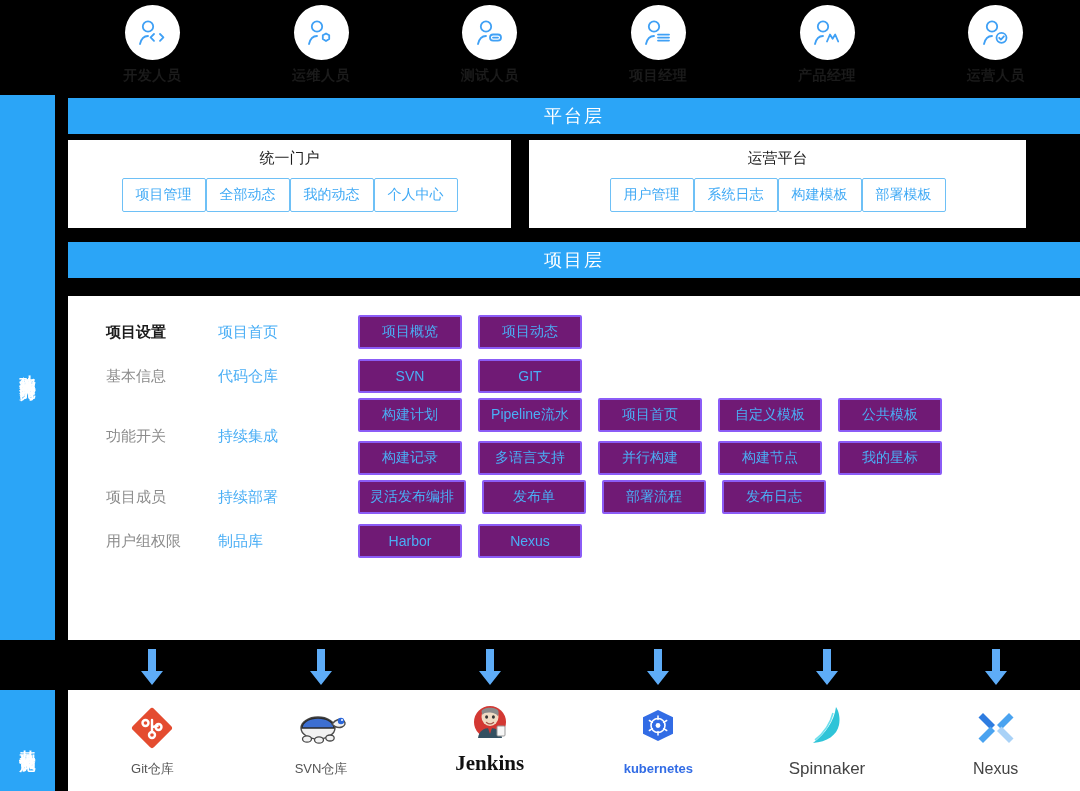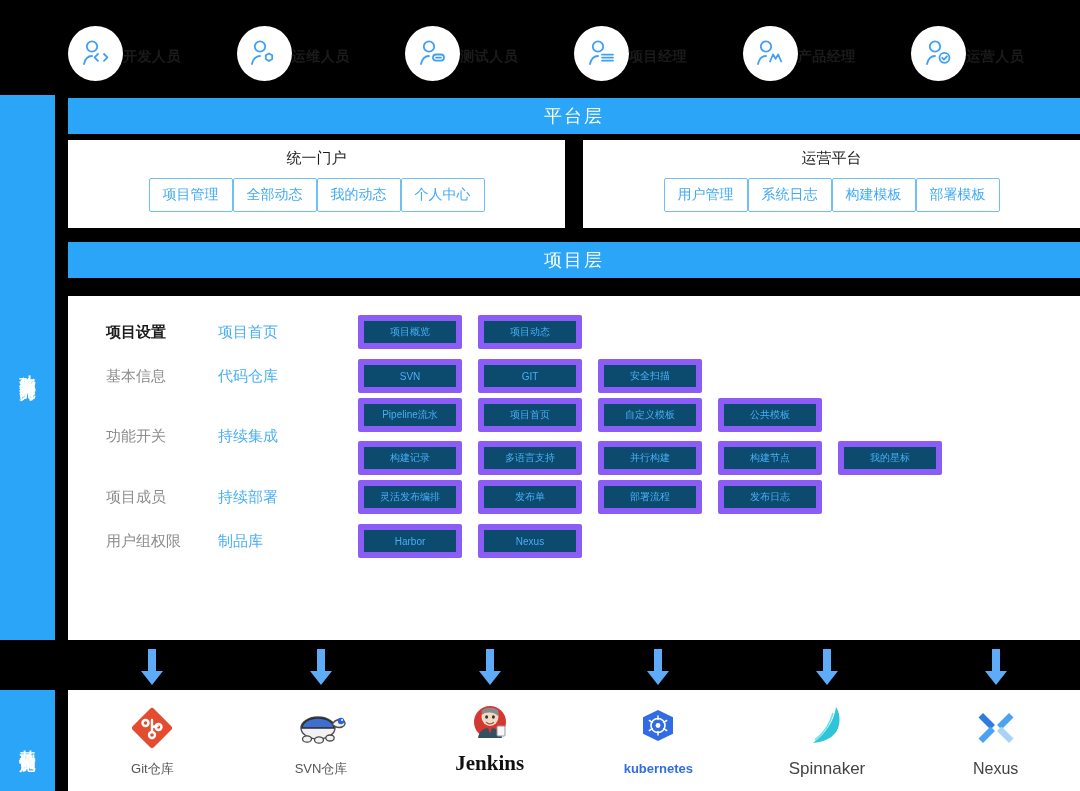--- a/index.html
+++ b/index.html
@@ -5,21 +5,21 @@
   html,body{margin:0;padding:0;}
   body{
     width:1080px;height:791px;background:#000;
     font-family:"Liberation Sans","DejaVu Sans",sans-serif;
     overflow:hidden;position:relative;
   }
   .page{position:relative;width:1080px;height:791px;background:#000;}
 
   
   .roles{position:absolute;left:68px;top:0;width:1012px;height:95px;display:flex;}
-  .role{flex:1;display:flex;flex-direction:row;align-items:center;justify-content:flex-start;padding-top:5px;margin-top:6px;}
+  .role{flex:1;display:flex;flex-direction:column;align-items:center;justify-content:flex-start;padding-top:5px;}
   .role-circle{
     width:55px;height:55px;border-radius:50%;background:#fff;
     display:flex;align-items:center;justify-content:center;
   }
   .role-label{margin-top:7px;font-size:14px;color:#1b1b1b;font-weight:bold;letter-spacing:.5px;}
 
   
   .rail{
     position:absolute;left:0;width:55px;background:#2BA5F7;
     display:flex;align-items:center;justify-content:center;
@@ -36,21 +36,21 @@
     position:absolute;left:68px;width:1012px;height:36px;background:#2BA5F7;
     color:#fff;font-size:18px;display:flex;align-items:center;justify-content:center;
     letter-spacing:2px;
   }
   #bar-platform{top:98px;}
   #bar-project{top:242px;}
 
   
   .platform-row{position:absolute;left:68px;top:140px;width:1012px;height:88px;display:flex;}
   .panel{background:#fff;display:flex;flex-direction:column;align-items:center;padding-top:9px;box-sizing:border-box;}
-  #panel-portal{width:497px;}
+  #panel-portal{width:443px;}
   .panel-gap{width:18px;background:#000;}
   #panel-ops{width:497px;}
   .panel-title{font-size:15px;color:#1b1b1b;margin-bottom:10px;}
   .chip-row{display:flex;}
   .chip{
     border:1px solid #6EC0F6;color:#3FA9F5;background:#fff;
     font-size:14px;padding:7px 13px;border-radius:2px;white-space:nowrap;
   }
 
   
@@ -58,22 +58,22 @@
     position:absolute;left:68px;top:296px;width:1012px;height:344px;
     background:#fff;box-sizing:border-box;padding:14px 0 0 0;
   }
   .prow{display:flex;align-items:center;min-height:44px;}
   .prow .c1{width:150px;padding-left:38px;box-sizing:border-box;font-size:15px;color:#8c8c8c;}
   .prow .c1.strong{color:#1b1b1b;font-weight:bold;}
   .prow .c2{width:140px;font-size:15px;color:#4AAEF5;}
   .prow .c3{flex:1;display:flex;flex-direction:column;gap:9px;}
   .btn-line{display:flex;gap:16px;}
   .obtn{
-    border:6px solid #8b5cf6;color:#4AAEF5;background:#0c4a6e;border-radius:2px;
-    font-size:10px;height:34px;min-width:104px;padding:0 10px;box-sizing:border-box;
+    border:2px solid #8b5cf6;color:#4AAEF5;background:#701a75;border-radius:2px;
+    font-size:14px;height:34px;min-width:104px;padding:0 10px;box-sizing:border-box;
     display:flex;align-items:center;justify-content:center;white-space:nowrap;
   }
 
   
   .arrows{position:absolute;left:68px;top:644px;width:1012px;height:46px;display:flex;background:#000;}
   .arrow-cell{flex:1;display:flex;align-items:center;justify-content:center;}
   .arrow{width:30px;height:40px;}
 
   
   .infra{position:absolute;left:68px;top:690px;width:1012px;height:101px;background:#fff;display:flex;}
@@ -199,29 +199,29 @@
           </div>
         </div>
       </div>
       <div class="prow">
         <div class="c1">基本信息</div>
         <div class="c2">代码仓库</div>
         <div class="c3">
           <div class="btn-line">
             <div class="obtn">SVN</div>
             <div class="obtn">GIT</div>
-            <div class="obtn">安全扫描</div>
           </div>
         </div>
       </div>
       <div class="prow">
         <div class="c1">功能开关</div>
         <div class="c2">持续集成</div>
         <div class="c3">
           <div class="btn-line">
+            <div class="obtn">构建计划</div>
             <div class="obtn">Pipeline流水</div>
             <div class="obtn">项目首页</div>
             <div class="obtn">自定义模板</div>
             <div class="obtn">公共模板</div>
           </div>
           <div class="btn-line">
             <div class="obtn">构建记录</div>
             <div class="obtn">多语言支持</div>
             <div class="obtn">并行构建</div>
             <div class="obtn">构建节点</div>

